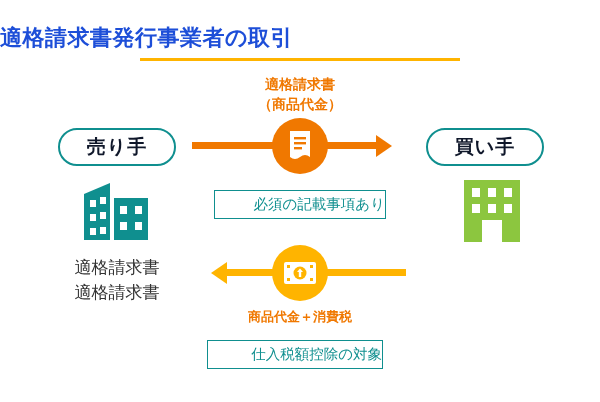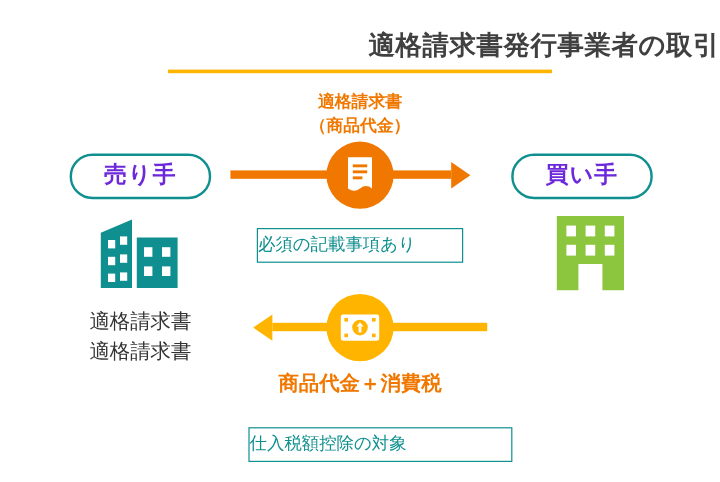--- a/index.html
+++ b/index.html
@@ -18,43 +18,43 @@
     width: 600px;
     height: 402px;
   }
 
   
   .title {
     position: absolute;
     left: 0;
     top: 23px;
     width: 600px;
-    text-align: right;
+    text-align: left;
     font-size: 22px;
     font-weight: bold;
-    color: #404040;
+    color: #1d4ed8;
     letter-spacing: 0.5px;
   }
   .title-underline {
     position: absolute;
     left: 140px;
     top: 58px;
     width: 320px;
     height: 3px;
     background: #ffb400;
   }
 
   
   .pill {
     position: absolute;
     box-sizing: border-box;
     border: 2px solid #0f8f8f;
     border-radius: 22px;
     background: #ffffff;
-    color: #6d28d9;
+    color: #0f172a;
     font-size: 19px;
     font-weight: bold;
     text-align: center;
     line-height: 34px;
     height: 38px;
     letter-spacing: 1px;
   }
   .pill-seller { left: 58px; top: 128px; width: 118px; }
   .pill-buyer  { left: 426px; top: 128px; width: 118px; }
 
@@ -117,35 +117,35 @@
   .badge-money   { left: 272px; top: 245px; width: 56px; height: 56px; background: #ffb400; }
 
   
   .note-box {
     position: absolute;
     box-sizing: border-box;
     border: 1.5px solid #0f8f8f;
     background: #ffffff;
     color: #0f8f8f;
     font-size: 14.5px;
-    text-align: left;
+    text-align: right;
     line-height: 26px;
     height: 29px;
   }
   .note-required { left: 214px; top: 190px; width: 172px; }
-  .note-deduct   { left: 207px; top: 356px; width: 220px; font-family: Liberation Serif, serif; }
+  .note-deduct   { left: 207px; top: 340px; width: 176px; font-family: Liberation Serif, serif; }
 
   
   .price-label {
     position: absolute;
     left: 205px;
     top: 308px;
     width: 190px;
     text-align: center;
-    font-size: 17px;
+    font-size: 13px;
     font-weight: bold;
     color: #f07800;
   }
 </style>
 </head>
 <body>
 
 <div id="stage">
 
   <div class="title">適格請求書発行事業者の取引</div>

